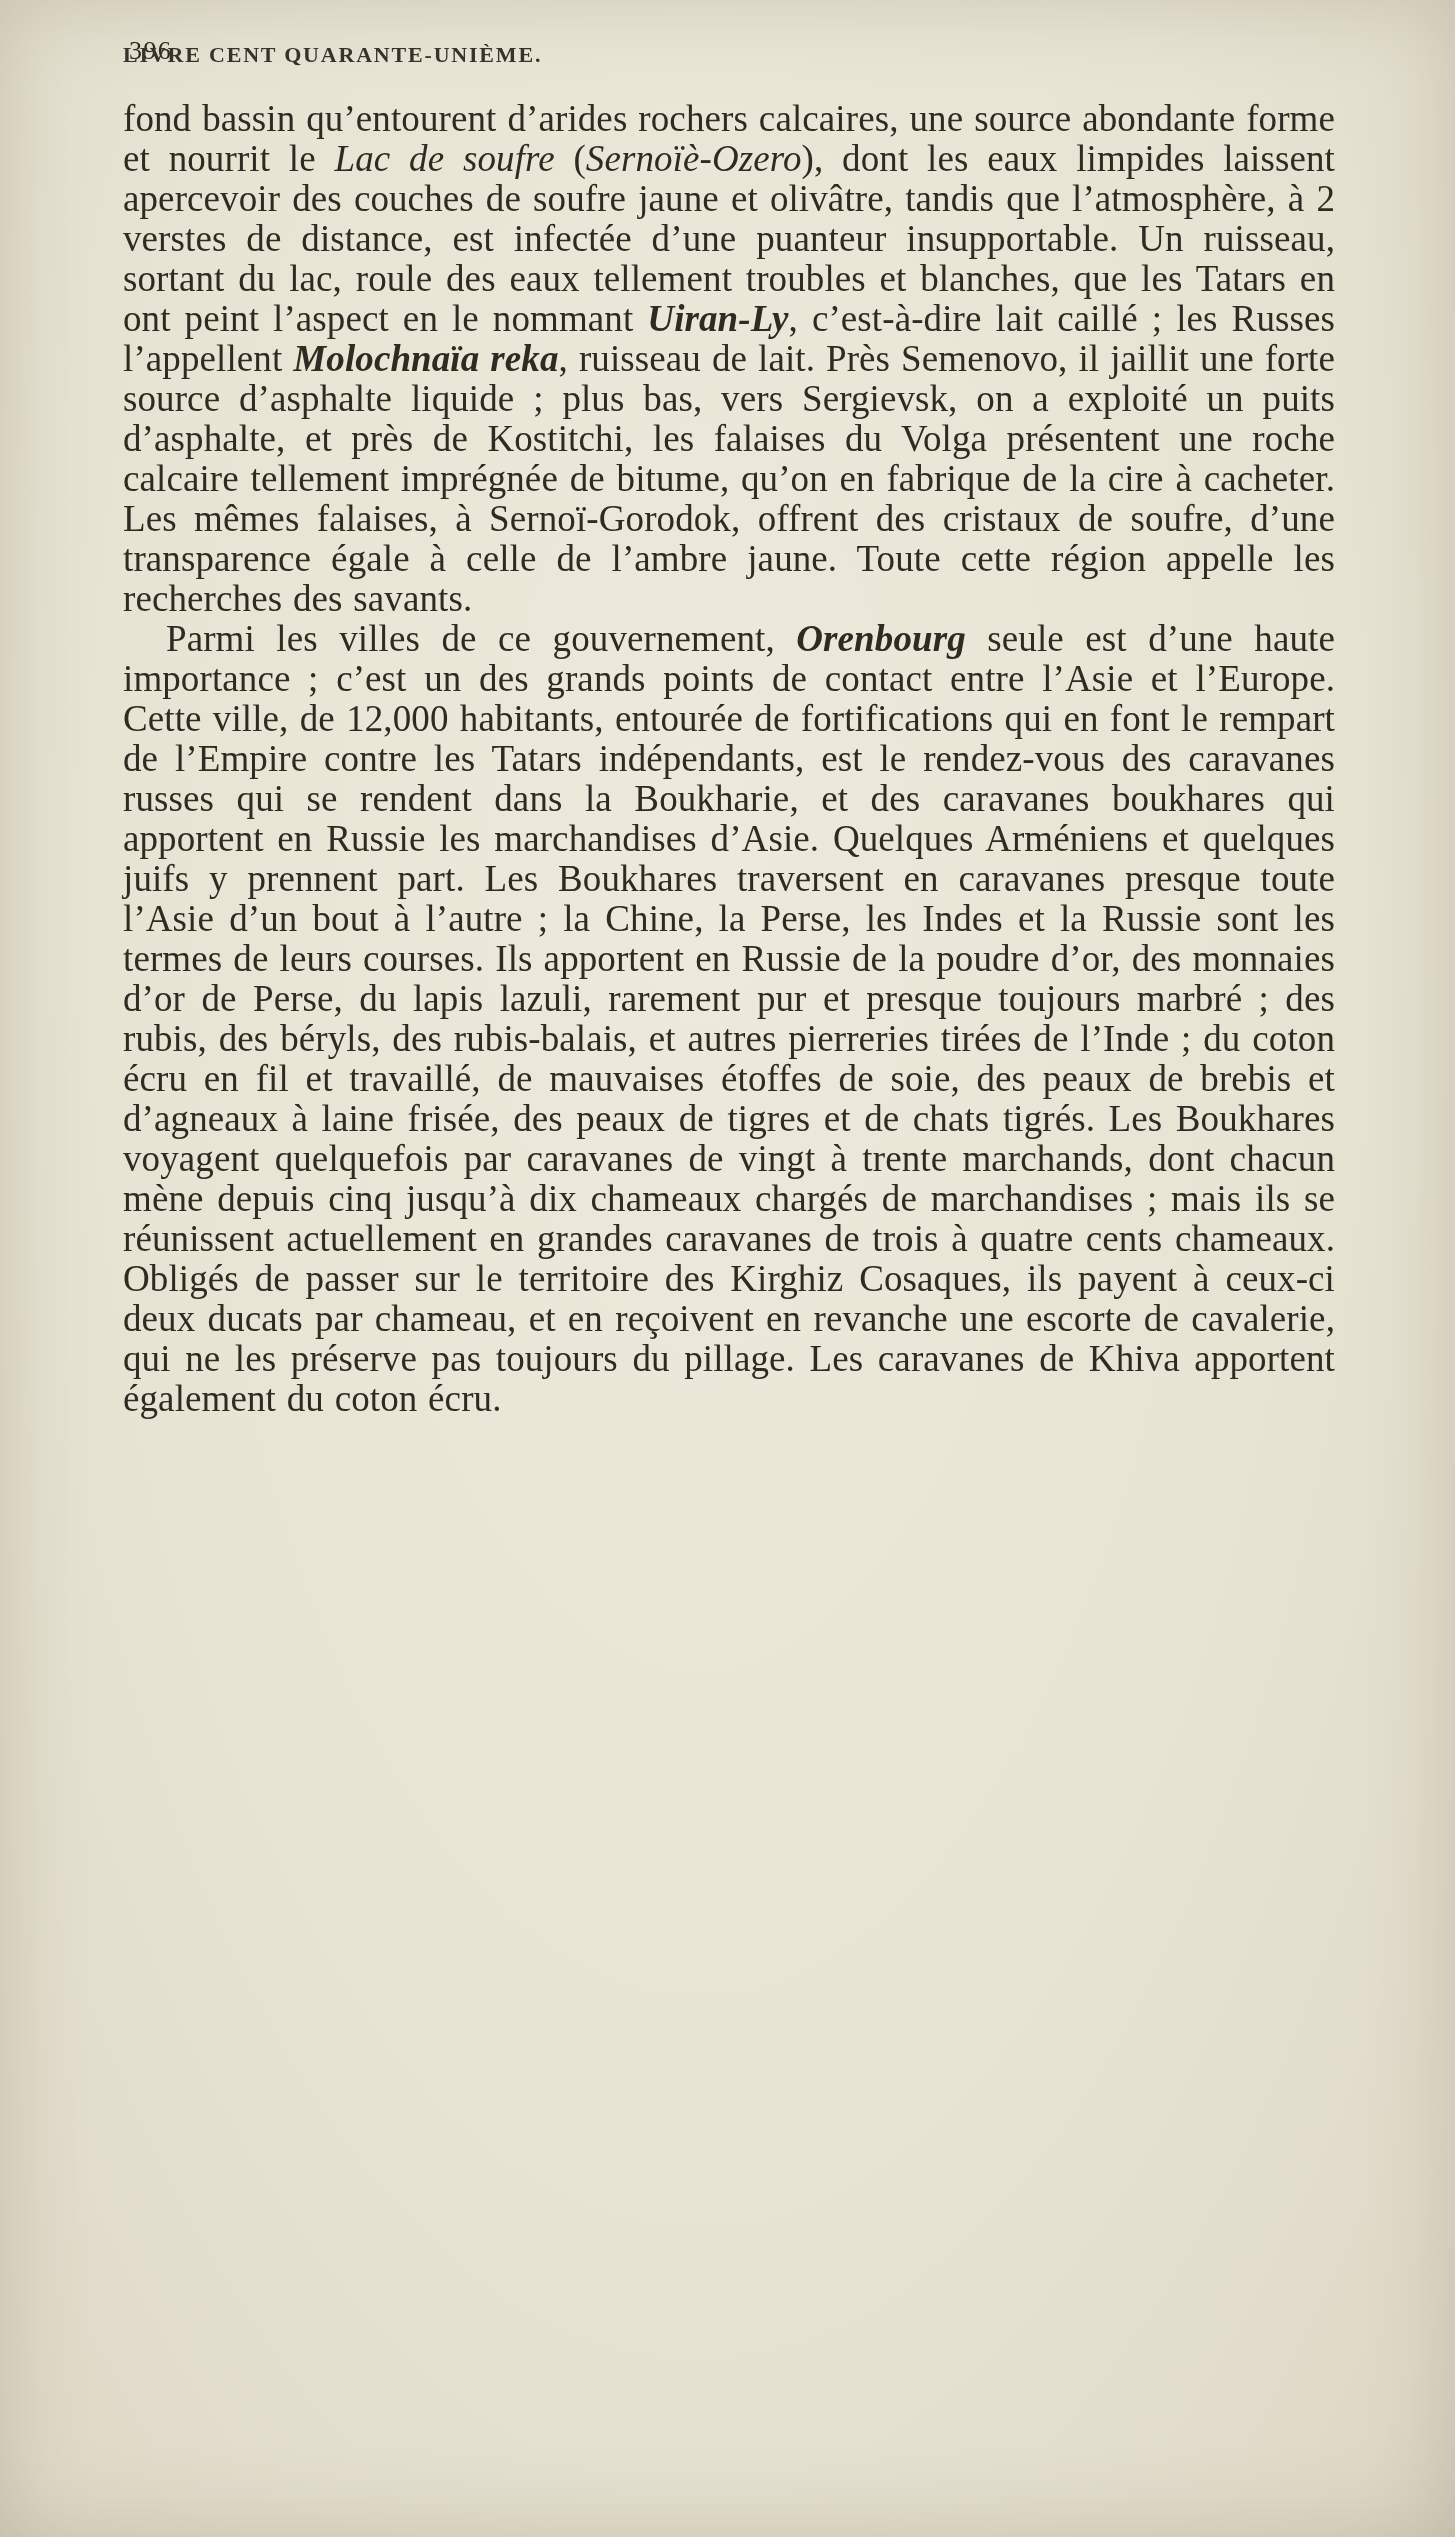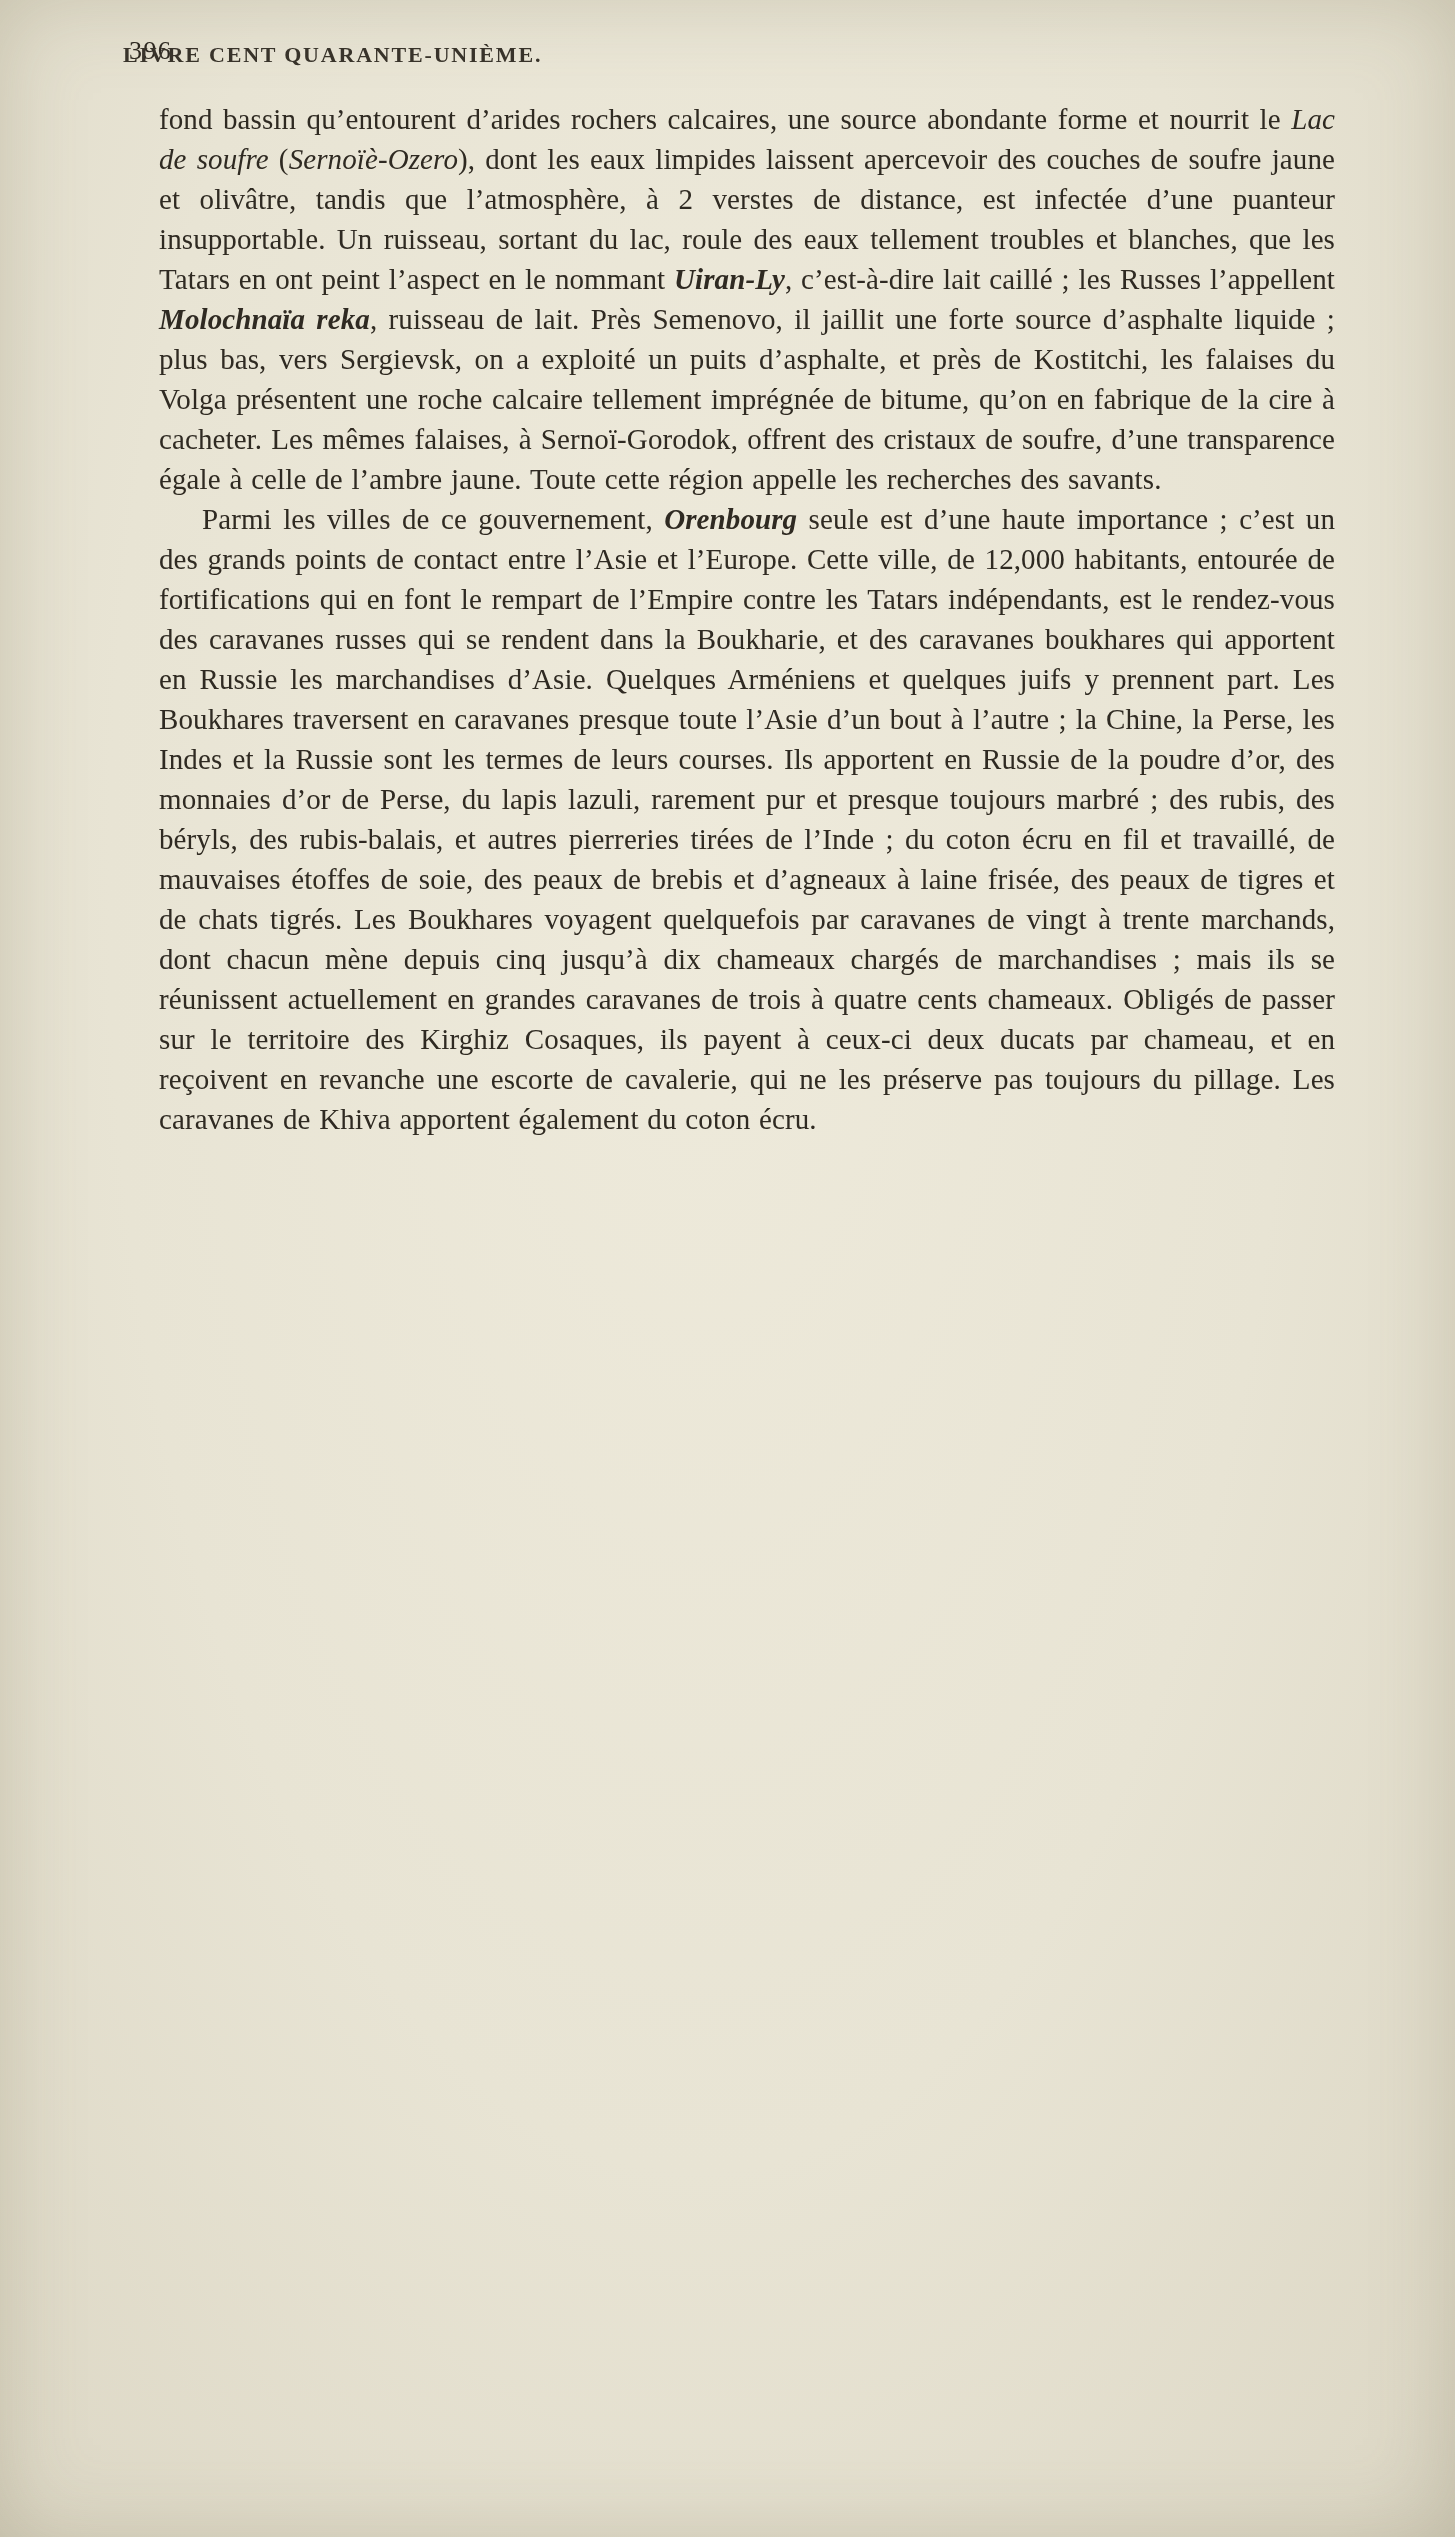--- a/index.html
+++ b/index.html
@@ -39,25 +39,24 @@
     right: 84px;
     top: 9.8px;
     text-align: left;
     font-size: 22px;
     letter-spacing: 1.8px;
     font-weight: bold;
     color: #38332a;
   }
   .page-body {
     text-align: justify;
-    font-size: 29px;
+    font-size: 37px;
     line-height: 40px;
     letter-spacing: 0.1px;
     word-spacing: 1.4px;
-    margin-left: 36px;
   }
   .page-body p {
     margin: 0;
   }
   .page-body p.indent {
     text-indent: 43px;
   }
   .italic { font-style: italic; }
   .bold   { font-weight: bold; }
 </style>

